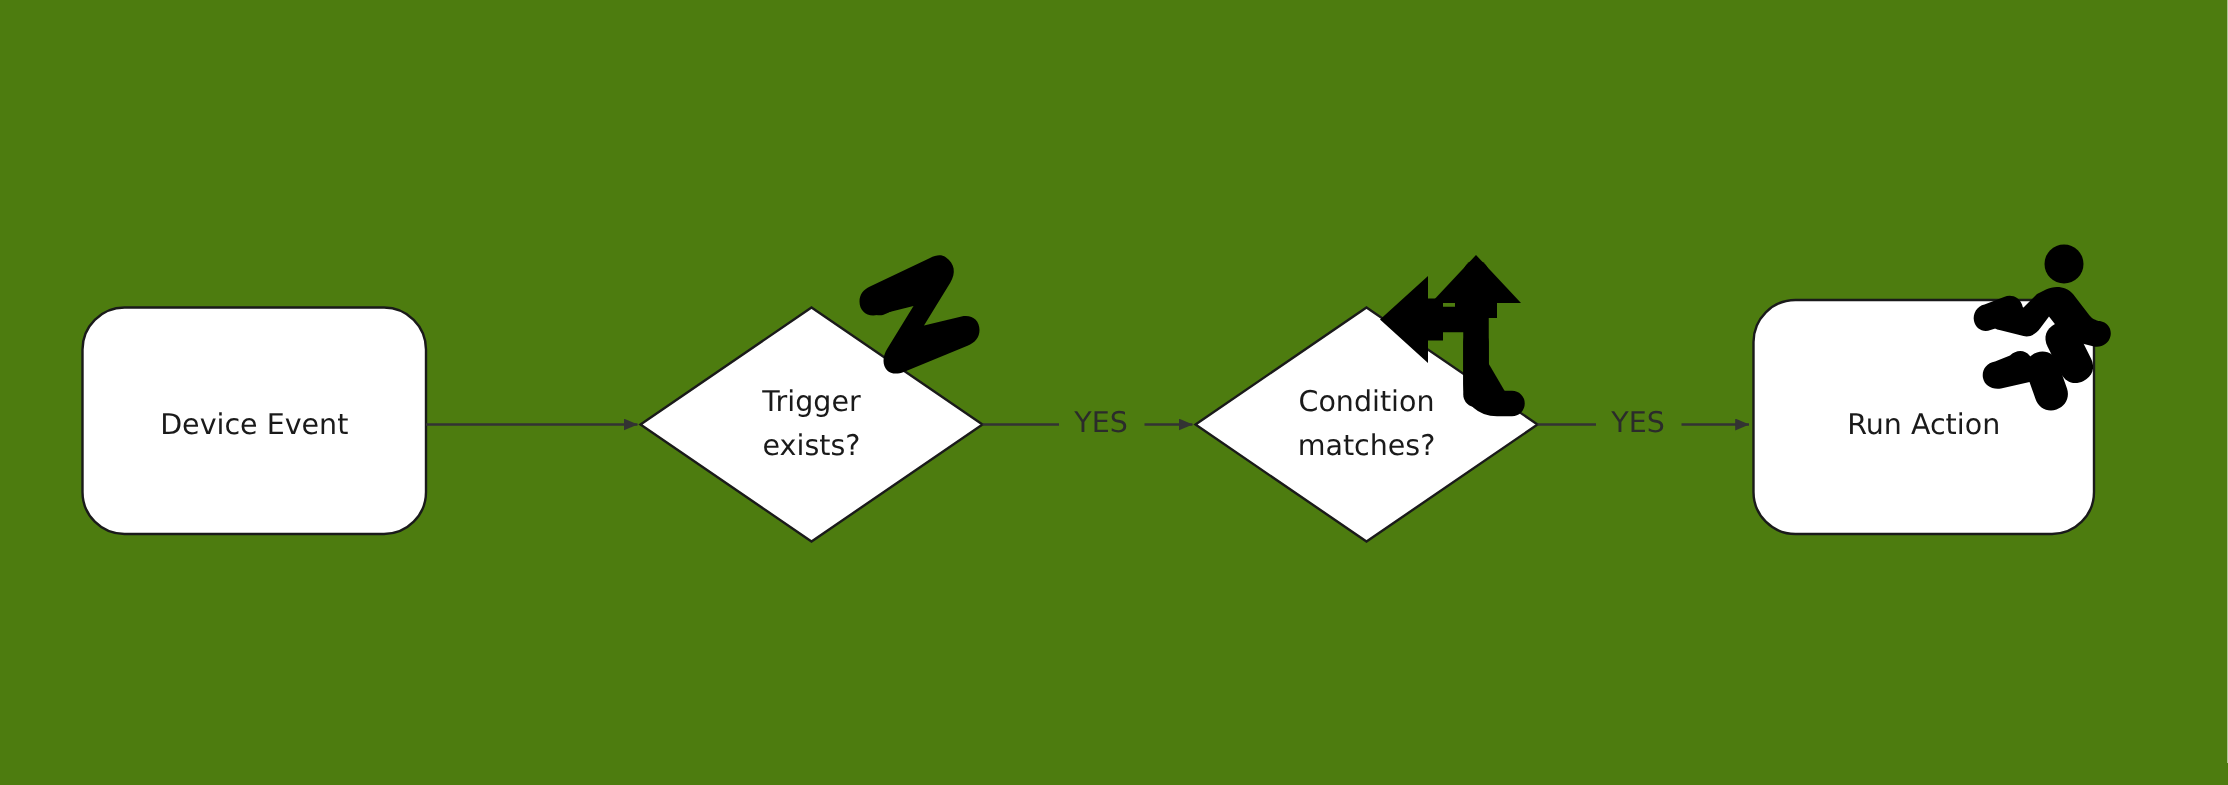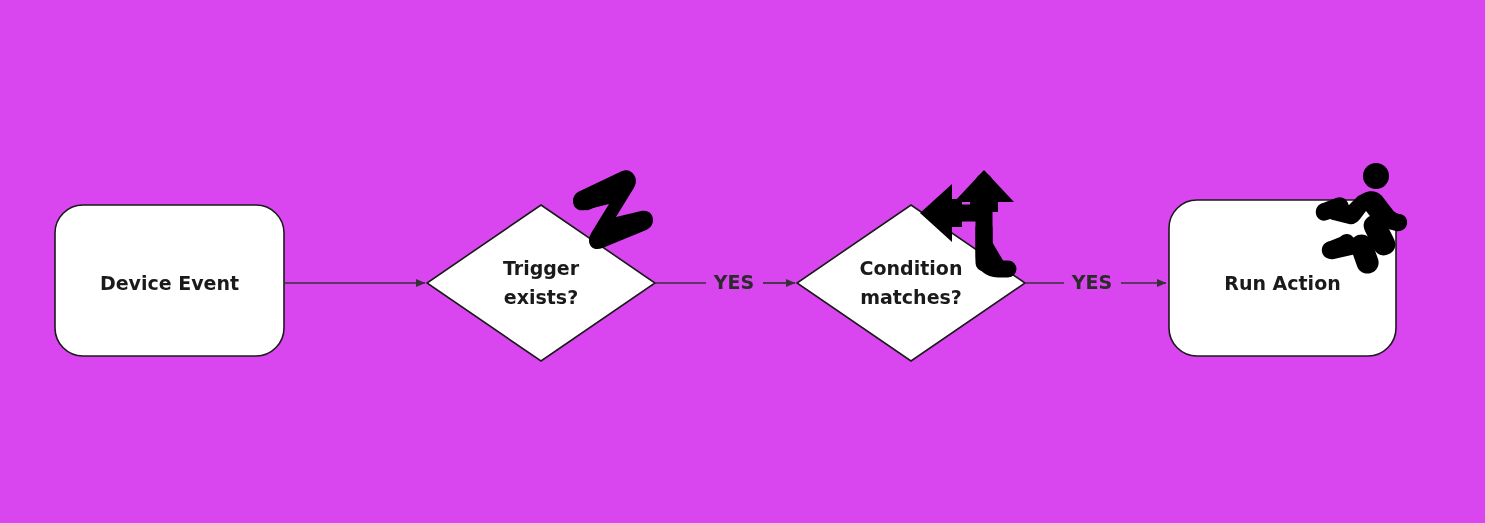--- a/index.html
+++ b/index.html
@@ -7,23 +7,22 @@
     padding: 0;
     background: #ffffff;
   }
   body {
     font-family: "DejaVu Sans", "Liberation Sans", sans-serif;
   }
   #flow-canvas {
     position: relative;
     width: 1485px;
     height: 523px;
-    background: #d946ef;
+    background: #4d7c0f;
     overflow: hidden;
-    font-weight: bold;
   }
   #flow-svg {
     position: absolute;
     left: 0;
     top: 0;
     width: 1485px;
     height: 523px;
   }
   .node-label {
     font-family: "DejaVu Sans", "Liberation Sans", sans-serif;

